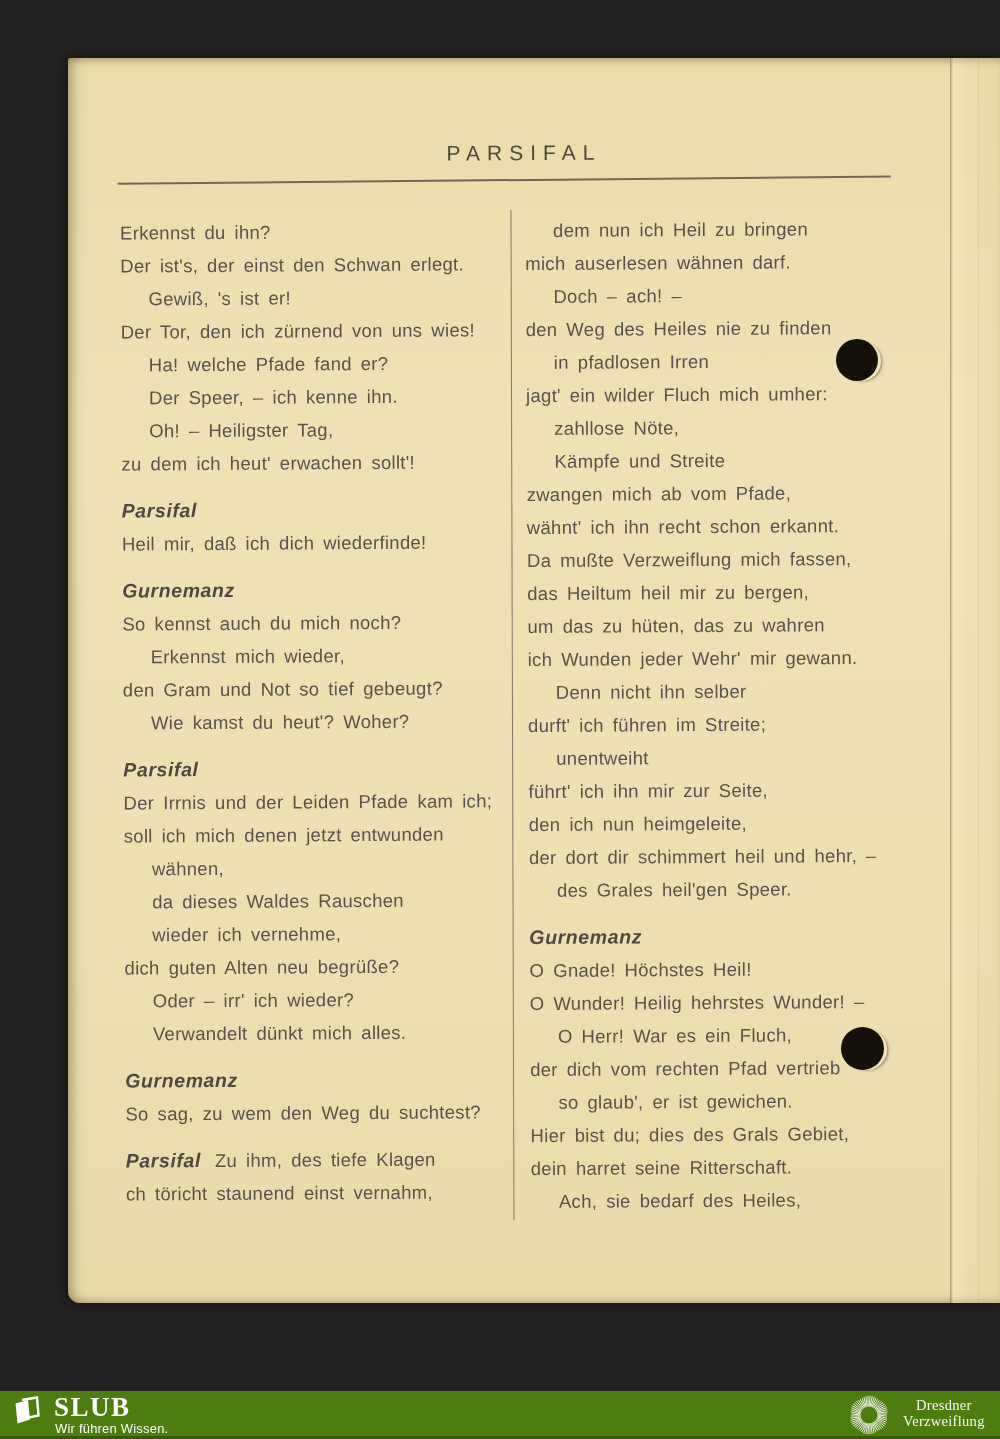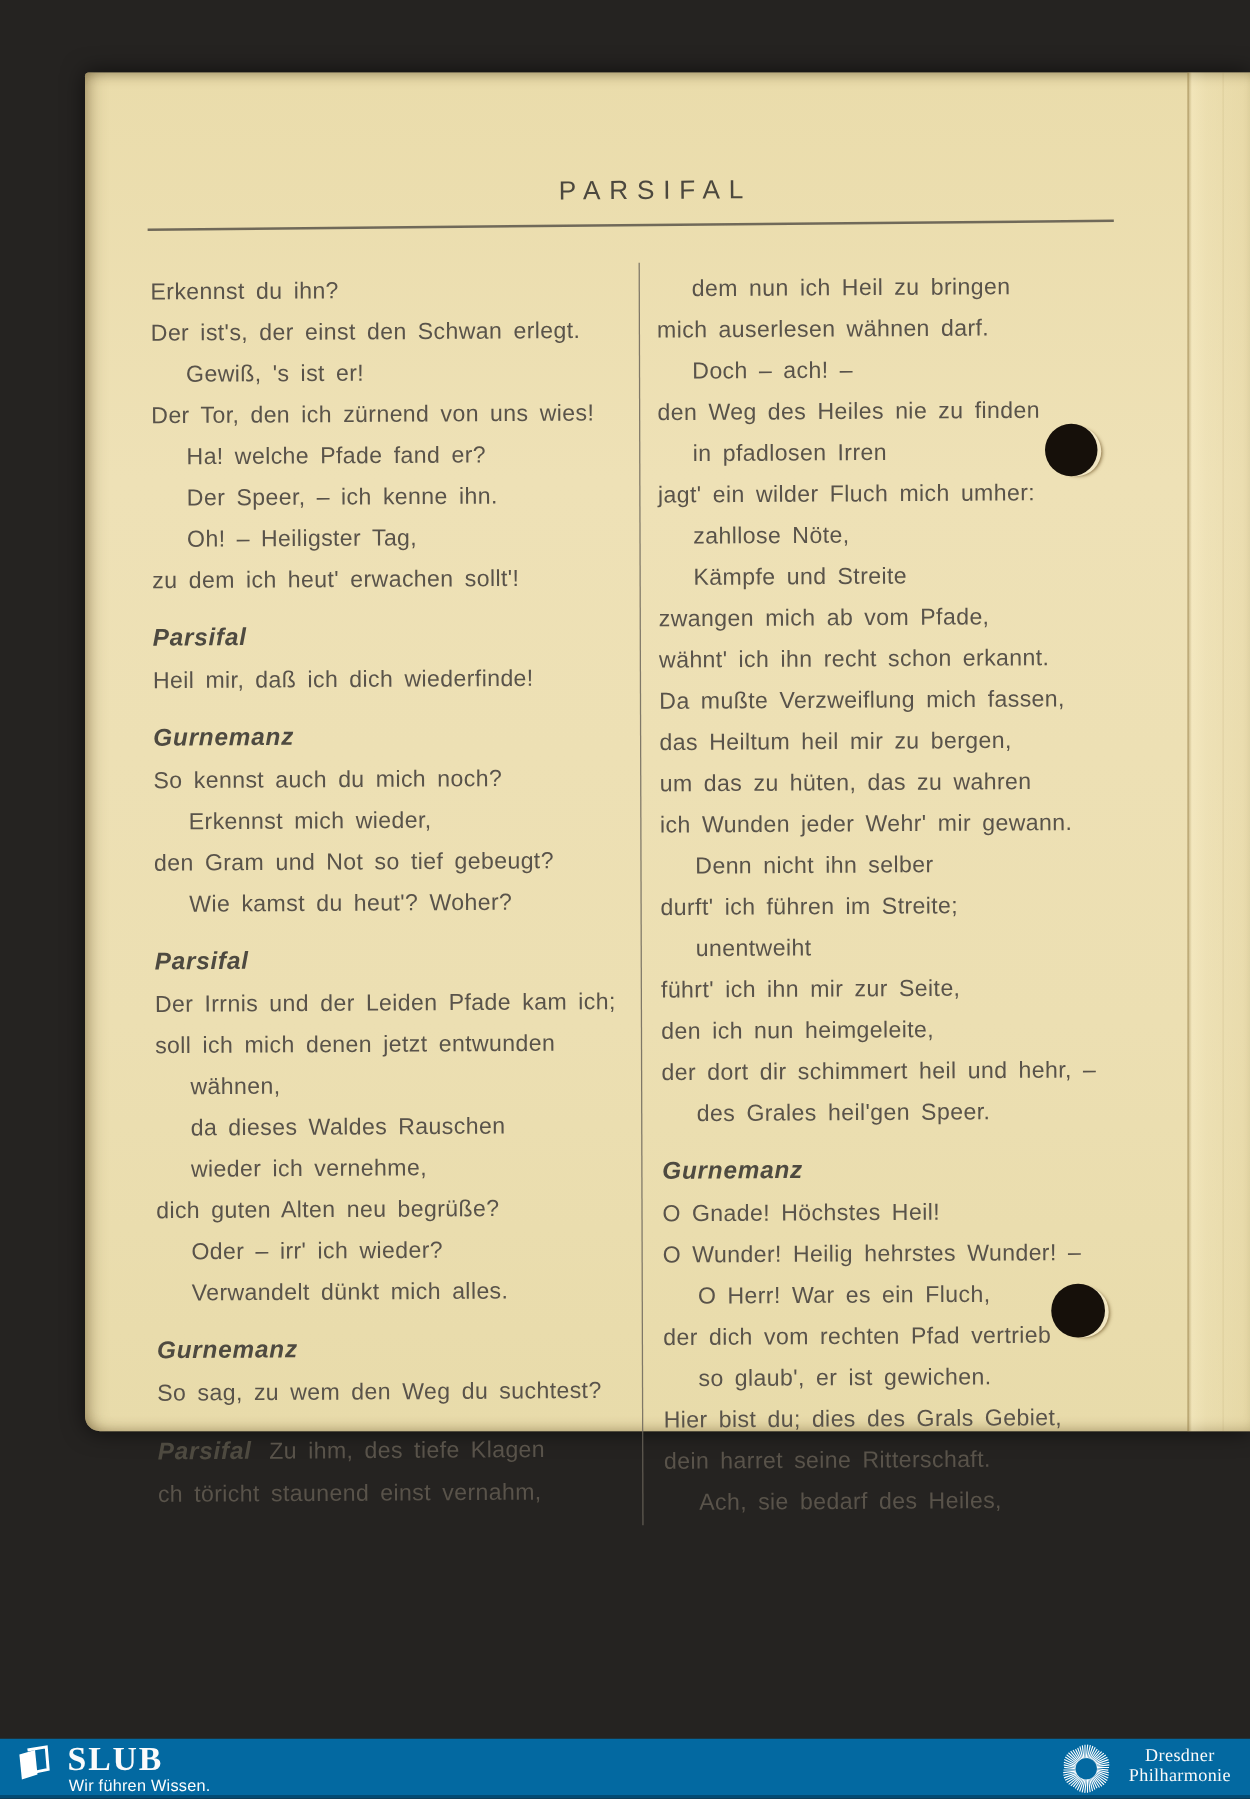--- a/index.html
+++ b/index.html
@@ -3,21 +3,21 @@
 <meta charset="utf-8">
 <style>
   html,body{margin:0;padding:0;}
   body{
     width:1000px;height:1439px;position:relative;overflow:hidden;
     background:#252321;
     font-family:"Liberation Sans", sans-serif;
   }
   
   .scan-page{
-    position:absolute;left:68px;top:58px;width:932px;height:1087px;
+    position:absolute;left:68px;top:58px;width:932px;height:1245px;
     background:linear-gradient(180deg,#eadcab 0%,#eee1b6 30%,#ecdfb2 70%,#e8dbaa 100%);
     border-radius:3px 0 0 12px;
     box-shadow:
       inset 12px 0 14px -9px rgba(110,90,50,.55),
       inset 0 8px 10px -7px rgba(90,75,40,.55),
       inset 0 -8px 10px -7px rgba(110,90,50,.45),
       0 0 18px rgba(0,0,0,.6);
   }
   
   .fold-strip{
@@ -64,21 +64,21 @@
   
   .hole{
     position:absolute;border-radius:50%;background:#16100a;
     box-shadow:4px 1px 0 -1px rgba(247,236,200,.95), 6px 2px 3px -2px rgba(120,95,50,.8);
   }
   .hole-1{left:768px;top:281px;width:42px;height:42px;}
   .hole-2{left:773px;top:969px;width:43px;height:43px;}
   
   .footer-bar{
     position:absolute;left:0;bottom:0;width:1000px;height:48px;
-    background:#0369a1;
+    background:#4d7c0f;
   }
   .footer-bar::after{
     content:"";position:absolute;left:0;bottom:0;width:100%;height:3px;
     background:rgba(0,0,0,.28);
   }
   .slub-logo{position:absolute;left:0;top:0;width:240px;height:48px;cursor:pointer;}
   .slub-book{position:absolute;left:12px;top:4px;}
   .slub-name{
     position:absolute;left:54px;top:1px;
     font-family:"Liberation Serif",serif;font-weight:bold;
@@ -258,16 +258,16 @@
         <line x1="28.010407640085653" y1="15.989592359914344" x2="36.090296914075154" y2="9.506639324840961" stroke="#ffffff" stroke-width="0.9"></line>
         <line x1="28.645567600978254" y1="16.700336684200764" x2="37.65418091448105" y2="10.984303765940648" stroke="#ffffff" stroke-width="0.9"></line>
         <line x1="29.197155693440415" y1="17.477727349619638" x2="38.91927015857304" y2="12.735008656390143" stroke="#ffffff" stroke-width="0.9"></line>
         <line x1="29.658235377170563" y1="18.311988217500755" x2="39.82242350976918" y2="14.69901531741638" stroke="#ffffff" stroke-width="0.9"></line>
         <line x1="30.023008307621126" y1="19.19262797338108" x2="40.33048173320718" y2="16.796417651375307" stroke="#ffffff" stroke-width="0.9"></line>
         <line x1="30.2868872535455" y1="20.108572061371326" x2="40.44548070430825" y2="18.939954711314428" stroke="#ffffff" stroke-width="0.9"></line>
         <line x1="30.44655378409256" y1="21.048301953121882" x2="40.20361758731411" y2="21.048911935512802" stroke="#ffffff" stroke-width="0.9"></line>
       </svg>
     <div class="phil-text">
       <div>Dresdner</div>
-      <div>Philharmonie</div>
+      <div>Verzweiflung</div>
     </div>
   </div>
 </div>
 
 </body></html>

